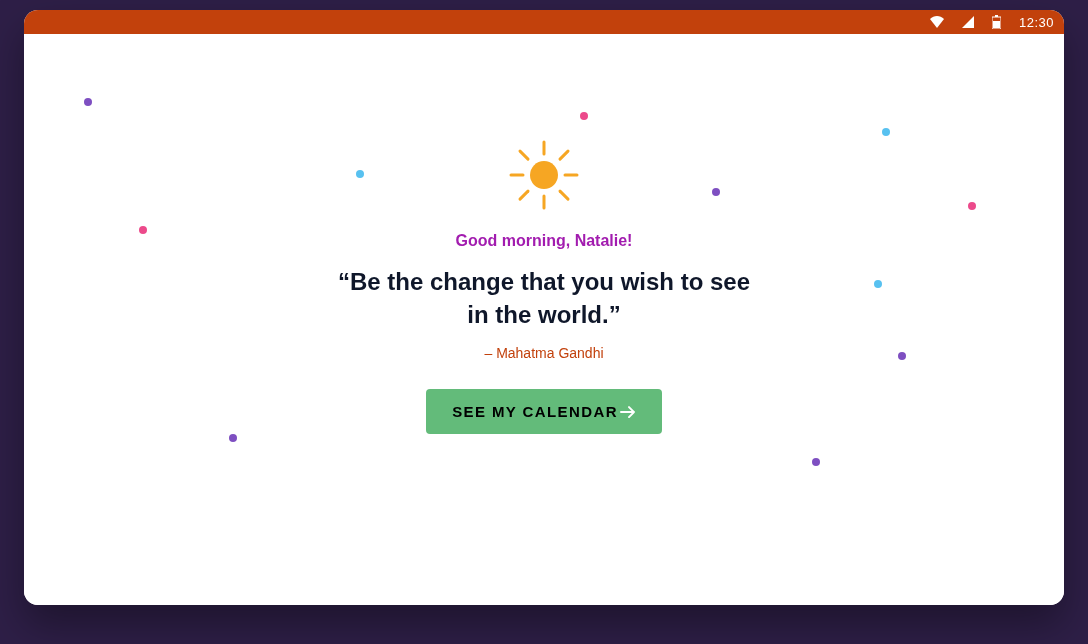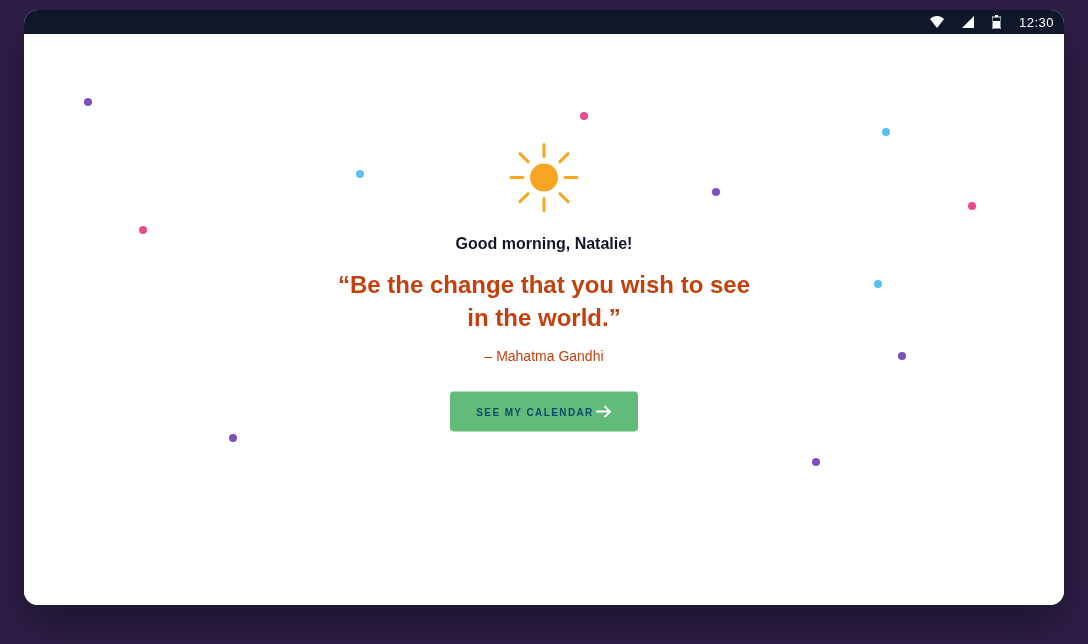--- a/index.html
+++ b/index.html
@@ -11,21 +11,21 @@
       position: absolute;
       left: 24px; top: 10px;
       width: 1040px; height: 595px;
       background: #ffffff;
       border-radius: 14px;
       overflow: hidden;
       box-shadow: 0 20px 40px rgba(0,0,0,.35);
     }
     .status-bar {
       height: 24px; width: 100%;
-      background: #0f172a; color: #fff;
+      background: #c2410c; color: #fff;
       display: flex; align-items: center; justify-content: flex-end;
       padding: 0 10px; gap: 18px;
       font-family: -apple-system, Helvetica, Arial, sans-serif;
       font-size: 13px;
     }
     .status-bar .time { font-weight: 500; letter-spacing: .5px; }
     .wifi-icon, .cell-icon, .battery-icon { display: inline-flex; }
     .content {
       position: relative;
       width: 100%; height: calc(100% - 24px);
@@ -34,34 +34,34 @@
     }
     
     .dot { position: absolute; width: 8px; height: 8px; border-radius: 50%; }
     
     .center {
       position: absolute; left: 50%; top: 44%; transform: translate(-50%, -50%);
       width: 520px; text-align: center;
     }
     .sun-wrap { display: flex; justify-content: center; margin-bottom: 18px; }
     .greeting {
-      color: #0f172a; font-weight: 700; font-size: 16px;
+      color: #a21caf; font-weight: 700; font-size: 16px;
       margin-bottom: 16px;
     }
     .quote {
-      color: #c2410c; font-weight: 600; font-size: 24px; line-height: 1.35;
+      color: #0f172a; font-weight: 600; font-size: 24px; line-height: 1.35;
       margin: 4px auto 14px; max-width: 420px; text-align: center;
     }
     .attribution {
       color: #c2410c; font-size: 14px; margin-bottom: 28px;
     }
     .cta {
       display: inline-flex; align-items: center; gap: 2px;
-      background: #63bb7a; color: #0c4a6e; border: none; border-radius: 4px;
-      padding: 14px 26px; font-size: 10px; font-weight: 700; letter-spacing: 1.4px;
+      background: #63bb7a; color: #000000; border: none; border-radius: 4px;
+      padding: 14px 26px; font-size: 15px; font-weight: 700; letter-spacing: 1.4px;
       cursor: pointer;
     }
     .cta .arrow { display: inline-flex; }
   </style>
 </head>
 <body>
 
 <div class="page">
   <div class="device-frame">
 

